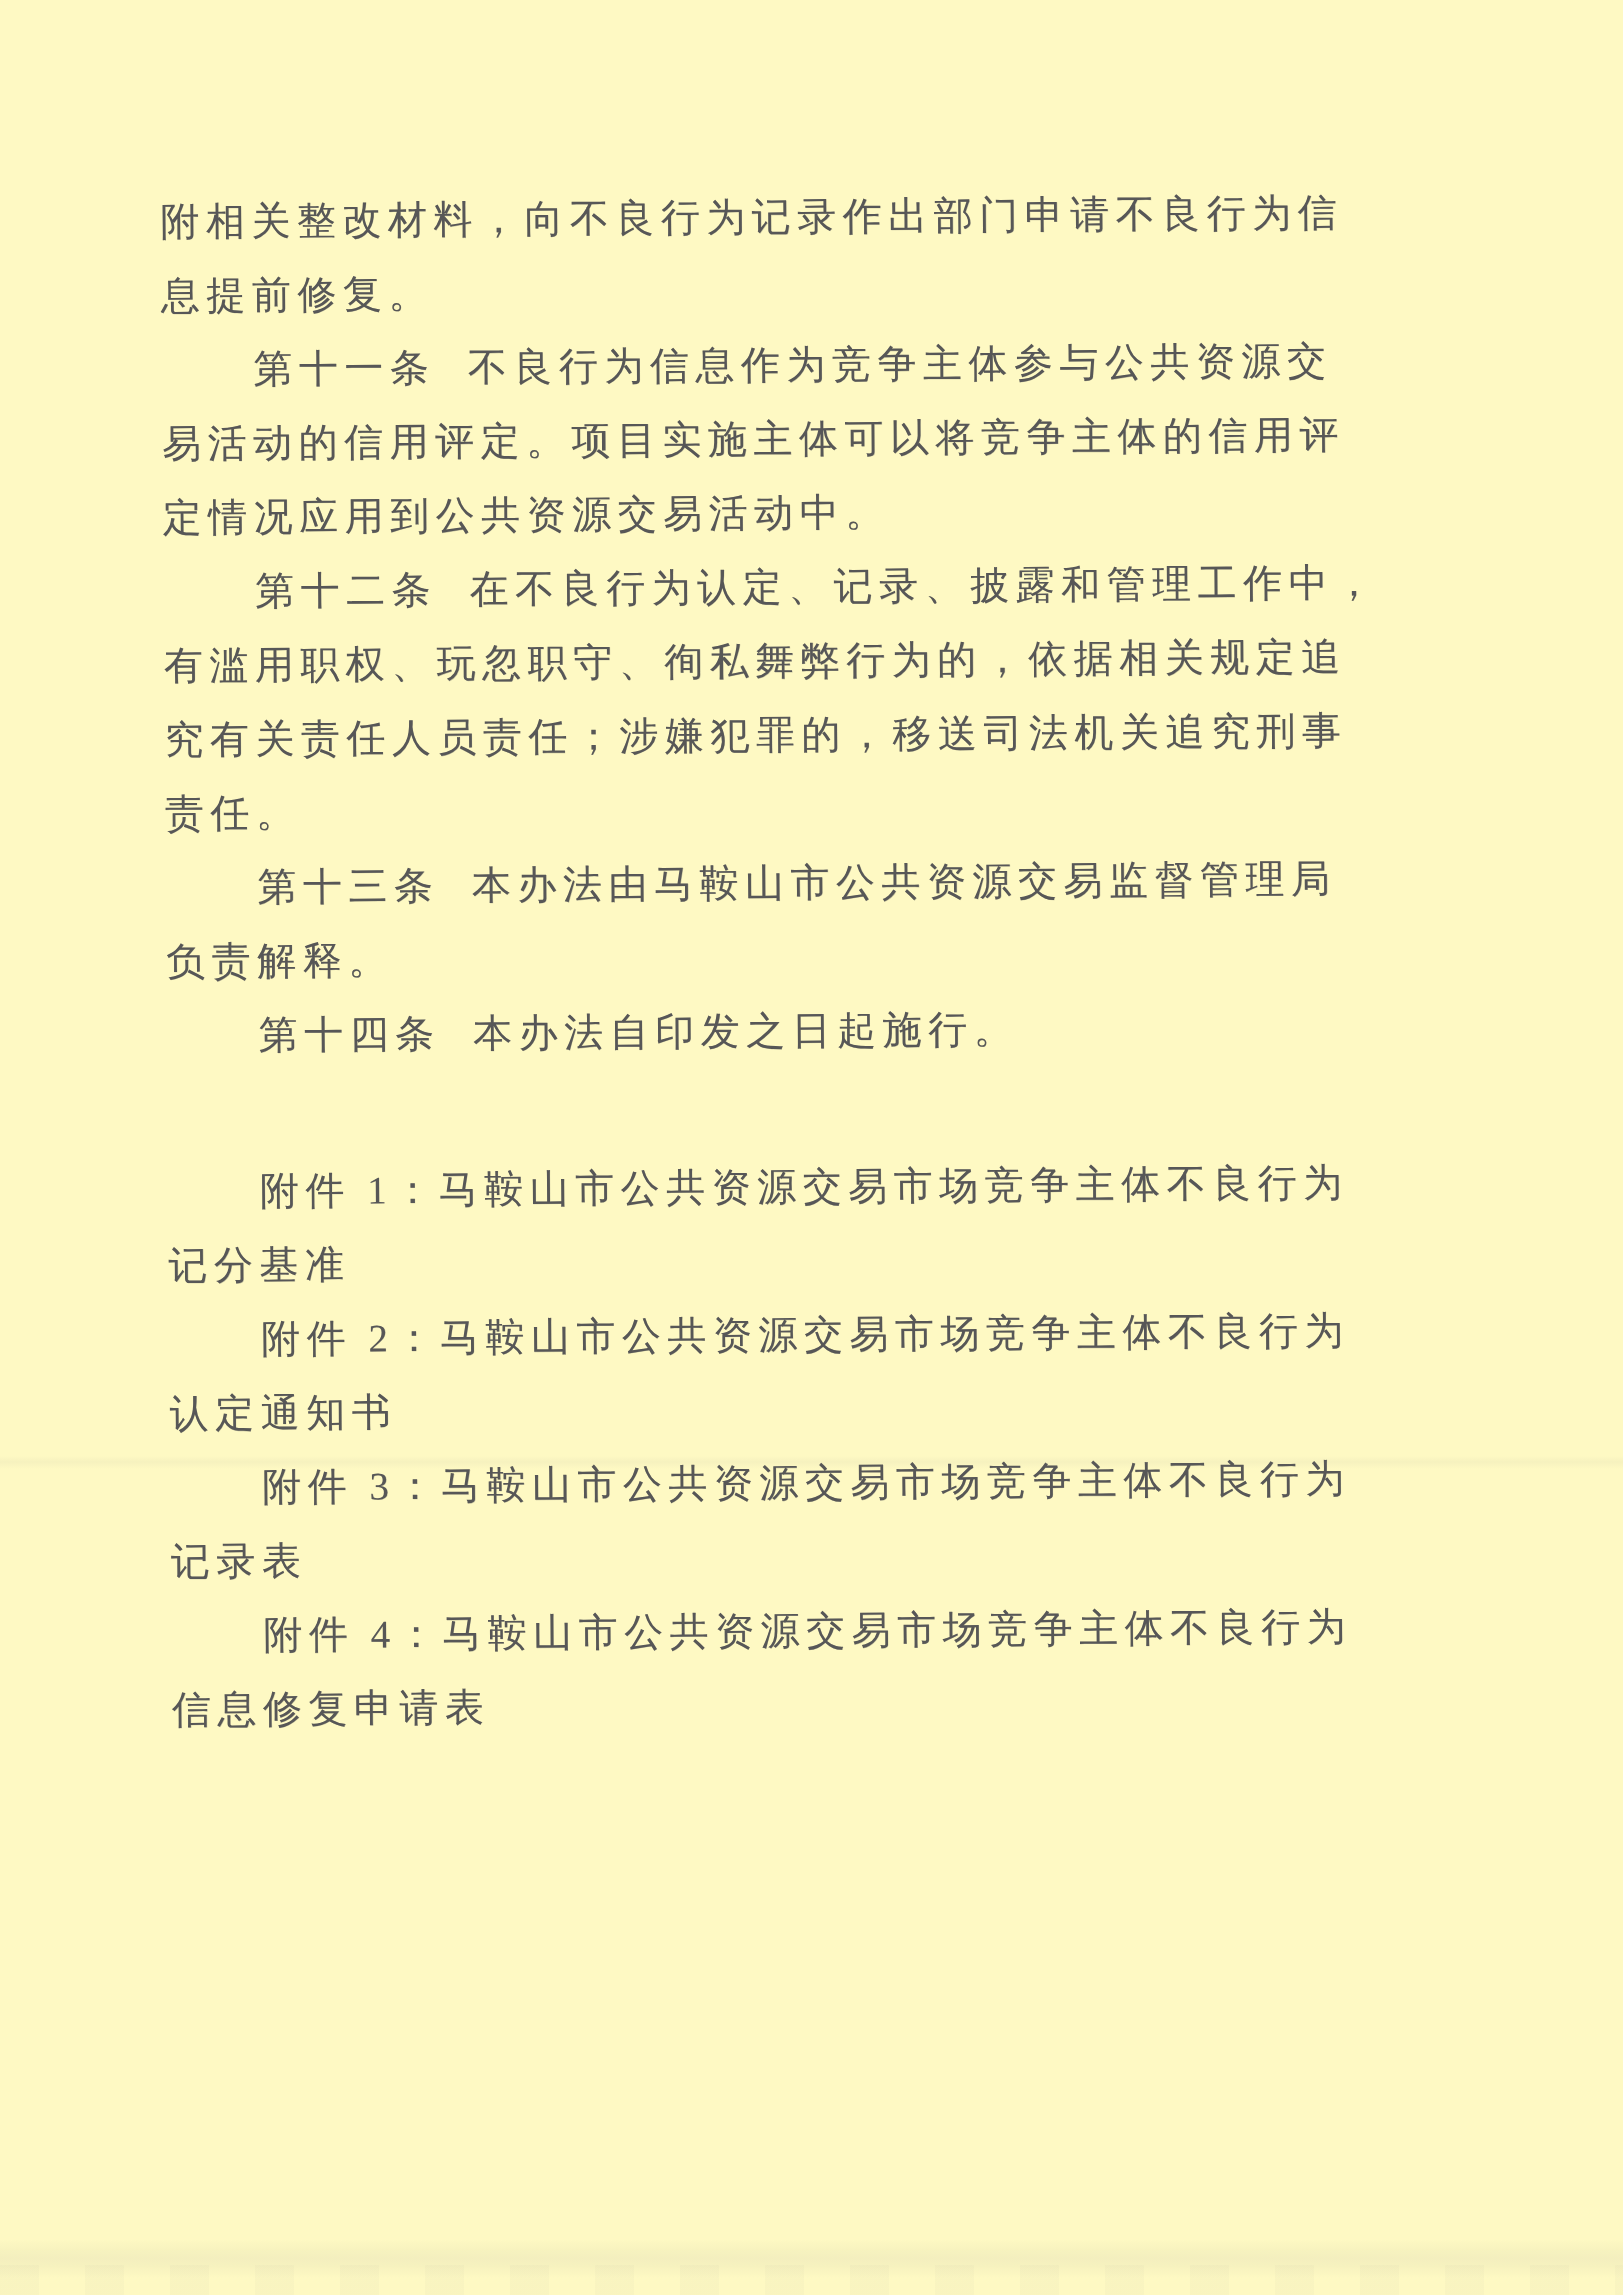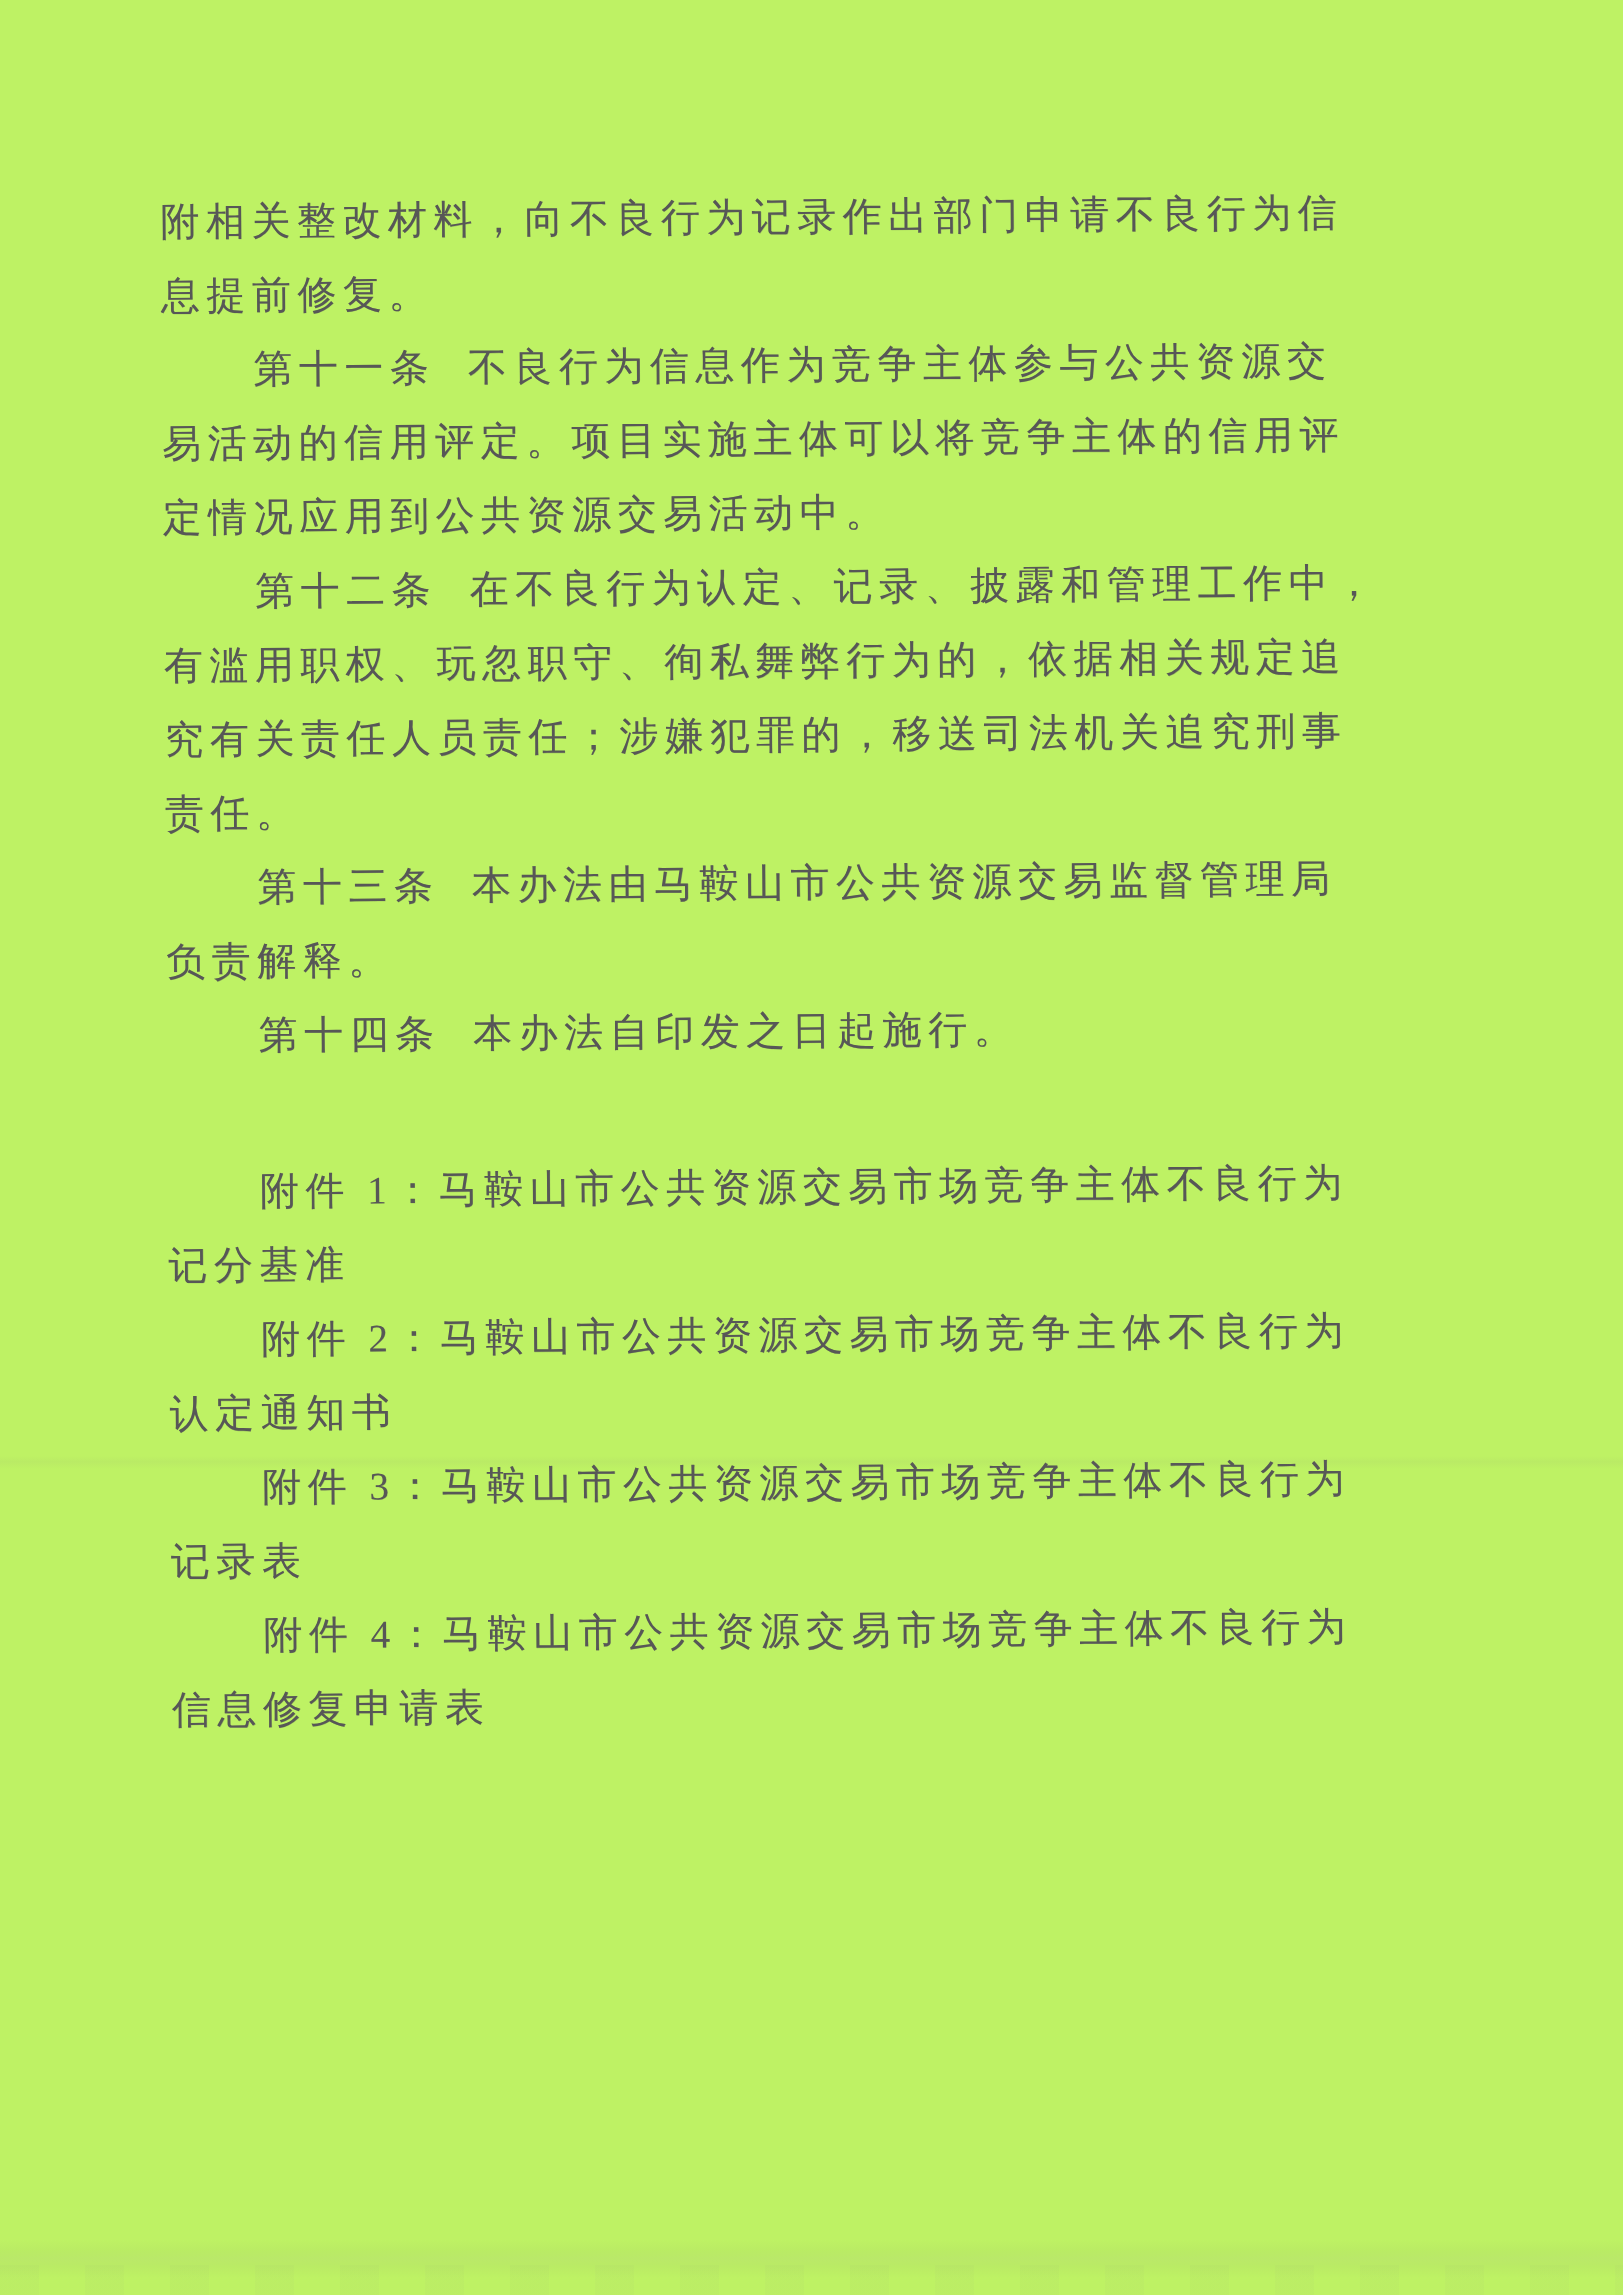--- a/index.html
+++ b/index.html
@@ -10,21 +10,21 @@
   body {
     width: 1624px;
     height: 2295px;
     position: relative;
     overflow: hidden;
     font-family: "Liberation Serif", "DejaVu Serif", serif;
   }
   .page {
     position: absolute;
     inset: 0;
-    background: #bef264;
+    background: #fef9c3;
   }
   .text-block {
     position: absolute;
     left: 160px;
     top: 185px;
     width: 1231px;
     transform: rotate(-0.45deg);
     transform-origin: 0 0;
     color: #575757;
     font-size: 39px;

